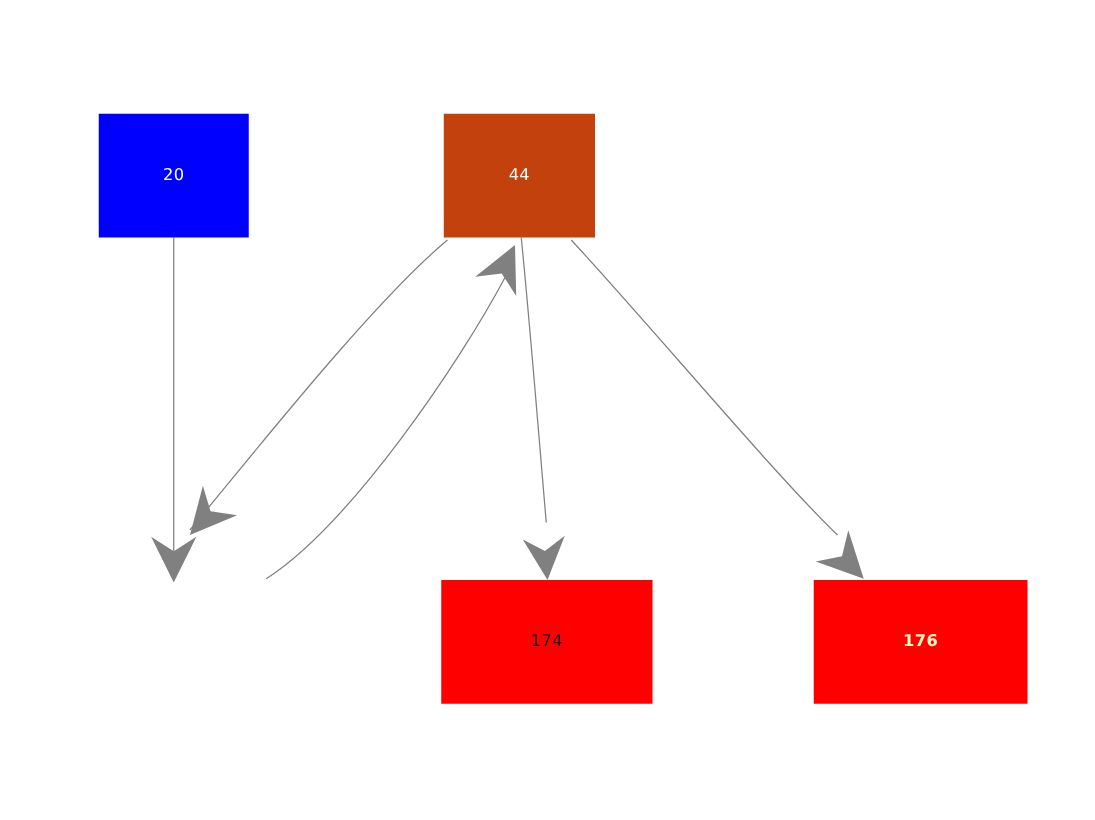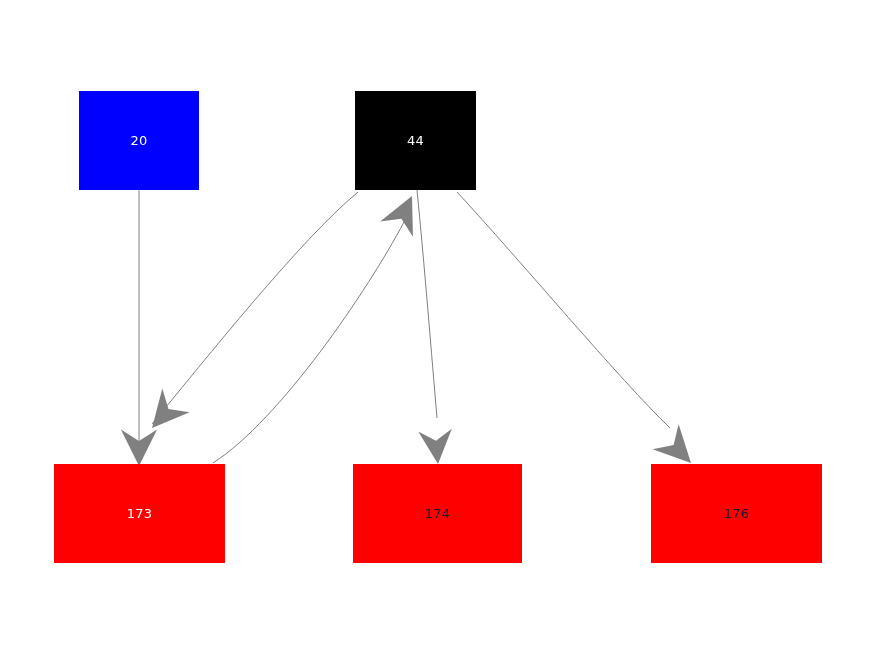--- a/index.html
+++ b/index.html
@@ -56,26 +56,23 @@
       <polygon points="0.00,0.00 -36.54,-18.10 -25.06,0.00 -36.54,18.10" fill="#808080" transform="translate(412,196) rotate(-65)"></polygon>
       <path d="M 417,190 C 424,260 432,360 437,418" fill="none" stroke="#808080" stroke-width="1"></path>
       <polygon points="0.00,0.00 -34.02,-16.85 -23.33,0.00 -34.02,16.85" fill="#808080" transform="translate(438,464) rotate(85)"></polygon>
       <path d="M 457,192 C 520,260 620,380 670,428" fill="none" stroke="#808080" stroke-width="1"></path>
       <polygon points="0.00,0.00 -36.54,-18.10 -25.06,0.00 -36.54,18.10" fill="#808080" transform="translate(691,463) rotate(46)"></polygon>
     </svg>
 
   <div class="node" style="left: 79px; top: 91px; width: 120px; height: 99px; background: rgb(0, 0, 255);">
     <span class="node-label" style="color: rgb(255, 255, 255);">20</span>
   </div>
-  <div class="node" style="left: 355px; top: 91px; width: 121px; height: 99px; background: #000000;">
+  <div class="node" style="left: 355px; top: 91px; width: 121px; height: 99px; background: #c2410c;">
     <span class="node-label" style="color: rgb(255, 255, 255);">44</span>
-  </div>
-  <div class="node" style="left: 54px; top: 464px; width: 171px; height: 99px; background: rgb(255, 0, 0);">
-    <span class="node-label" style="color: rgb(255, 255, 255);">173</span>
   </div>
   <div class="node" style="left: 353px; top: 464px; width: 169px; height: 99px; background: rgb(255, 0, 0);">
     <span class="node-label" style="color: #0f172a;">174</span>
   </div>
   <div class="node" style="left: 651px; top: 464px; width: 171px; height: 99px; background: rgb(255, 0, 0);">
-    <span class="node-label" style="color: #0f172a;">176</span>
+    <span class="node-label" style="color: #fef9c3; font-weight: bold;">176</span>
   </div>
 
 </div>
 
 </body></html>

